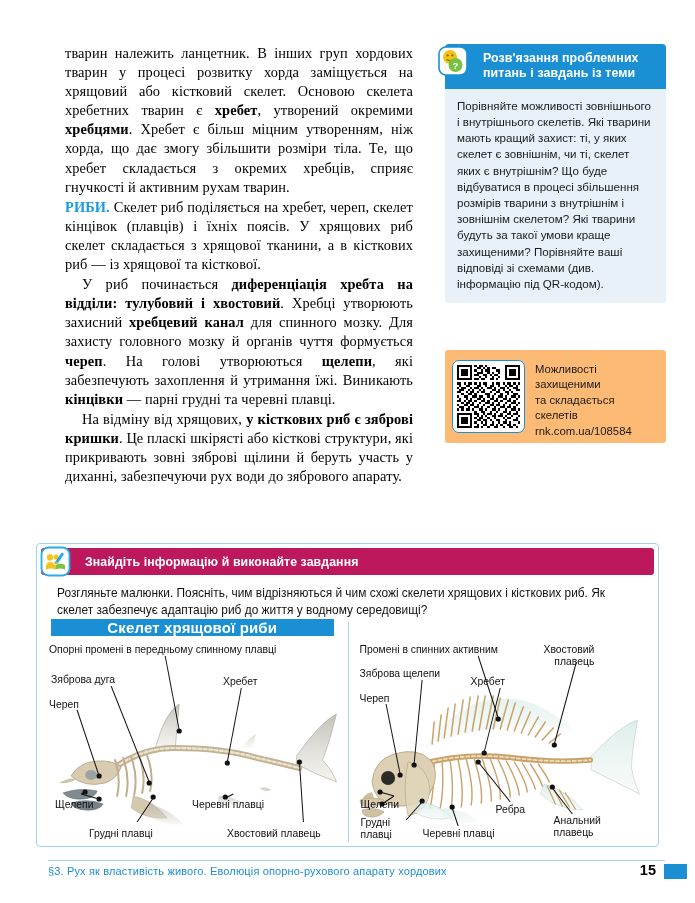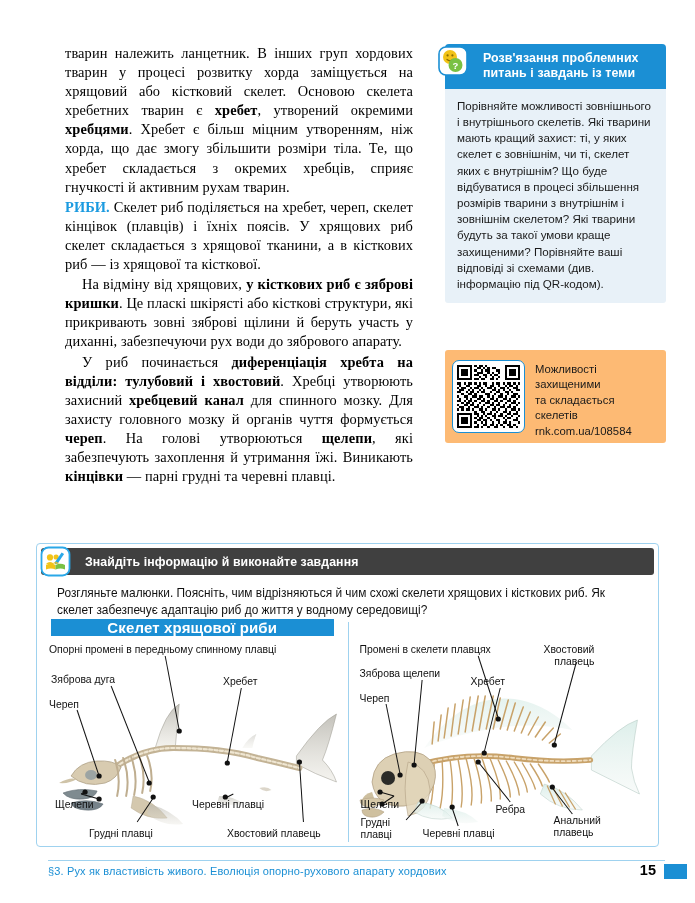--- a/index.html
+++ b/index.html
@@ -137,21 +137,21 @@
     height: 304px;
     background: #ffffff;
     border: 1px solid #9fd2ef;
     border-radius: 4px;
     box-sizing: border-box;
   }
   .task-head {
     position: relative;
     margin: 4px 4px 0 4px;
     height: 27px;
-    background: #404040;
+    background: #be185d;
     border-radius: 3px;
     padding-left: 44px;
     display: flex;
     align-items: center;
   }
   .task-head-title {
     color: #fff;
     font-size: 12.3px;
     font-weight: bold;
     letter-spacing: 0.1px;
@@ -269,22 +269,22 @@
 </head>
 <body>
 
 <div class="page">
 
   <div class="top-area">
 
     <div class="body-col">
       <p>тварин належить ланцетник. В інших груп хордових тварин у процесі розвитку хорда заміщується на хрящовий або кістковий скелет. Основою скелета хребетних тварин є <b>хребет</b>, утворений окремими <b>хребцями</b>. Хребет є більш міцним утворенням, ніж хорда, що дає змогу збільшити розміри тіла. Те, що хребет складається з окремих хребців, сприяє гнучкості й активним рухам тварин.</p>
       <p><span class="run-in">РИБИ.</span> Скелет риб поділяється на хребет, череп, скелет кінцівок (плавців) і їхніх поясів. У хрящових риб скелет складається з хрящової тканини, а в кісткових риб — із хрящової та кісткової.</p>
+      <p class="indent">У риб починається <b>диференціація хребта на відділи: тулубовий і хвостовий</b>. Хребці утворюють захисний <b>хребцевий канал</b> для спинного мозку. Для захисту головного мозку й органів чуття формується <b>череп</b>. На голові утворюються <b>щелепи</b>, які забезпечують захоплення й утримання їжі. Виникають <b>кінцівки</b> — парні грудні та черевні плавці.</p>
       <p class="indent">На відміну від хрящових, <b>у кісткових риб є зяброві кришки</b>. Це пласкі шкірясті або кісткові структури, які прикривають зовні зяброві щілини й беруть участь у диханні, забезпечуючи рух води до зябрового апарату.</p>
-      <p class="indent">У риб починається <b>диференціація хребта на відділи: тулубовий і хвостовий</b>. Хребці утворюють захисний <b>хребцевий канал</b> для спинного мозку. Для захисту головного мозку й органів чуття формується <b>череп</b>. На голові утворюються <b>щелепи</b>, які забезпечують захоплення й утримання їжі. Виникають <b>кінцівки</b> — парні грудні та черевні плавці.</p>
     </div>
 
     <div class="aside">
       <div class="aside-box">
         <div class="aside-head">
           <span class="aside-icon">
             <svg viewBox="0 0 30 30">
               <rect x="1" y="1" width="28" height="28" rx="7" fill="#ffffff" stroke="#1b8fd4" stroke-width="1.6"></rect>
               <circle cx="12" cy="11" r="7" fill="#f2c318"></circle>
               <circle cx="9.6" cy="9.4" r="1.1" fill="#8a6d00"></circle>
@@ -749,21 +749,21 @@
               <circle cx="136" cy="117" r="2.6"></circle>
               <circle cx="32" cy="156" r="2.6"></circle>
               <circle cx="34" cy="168" r="2.6"></circle>
               <circle cx="74" cy="165" r="2.6"></circle>
               <circle cx="104" cy="171" r="2.6"></circle>
               <circle cx="130" cy="126" r="2.6"></circle>
               <circle cx="204" cy="151" r="2.6"></circle>
             </g>
           </svg>
 
-          <span class="lbl" style="left:12px; top:8px;">Промені в скелети плавцях</span>
+          <span class="lbl" style="left:12px; top:8px;">Промені в спинних активним</span>
           <span class="lbl" style="left:196px; top:8px; text-align:right;">Хвостовий
 плавець</span>
           <span class="lbl" style="left:12px; top:32px;">Зяброва щелепи</span>
           <span class="lbl" style="left:12px; top:57px;">Череп</span>
           <span class="lbl" style="left:123px; top:40px;">Хребет</span>
           <span class="lbl" style="left:13px; top:163px;">Щелепи</span>
           <span class="lbl" style="left:13px; top:181px;">Грудні
 плавці</span>
           <span class="lbl" style="left:75px; top:192px;">Черевні плавці</span>
           <span class="lbl" style="left:148px; top:168px;">Ребра</span>

